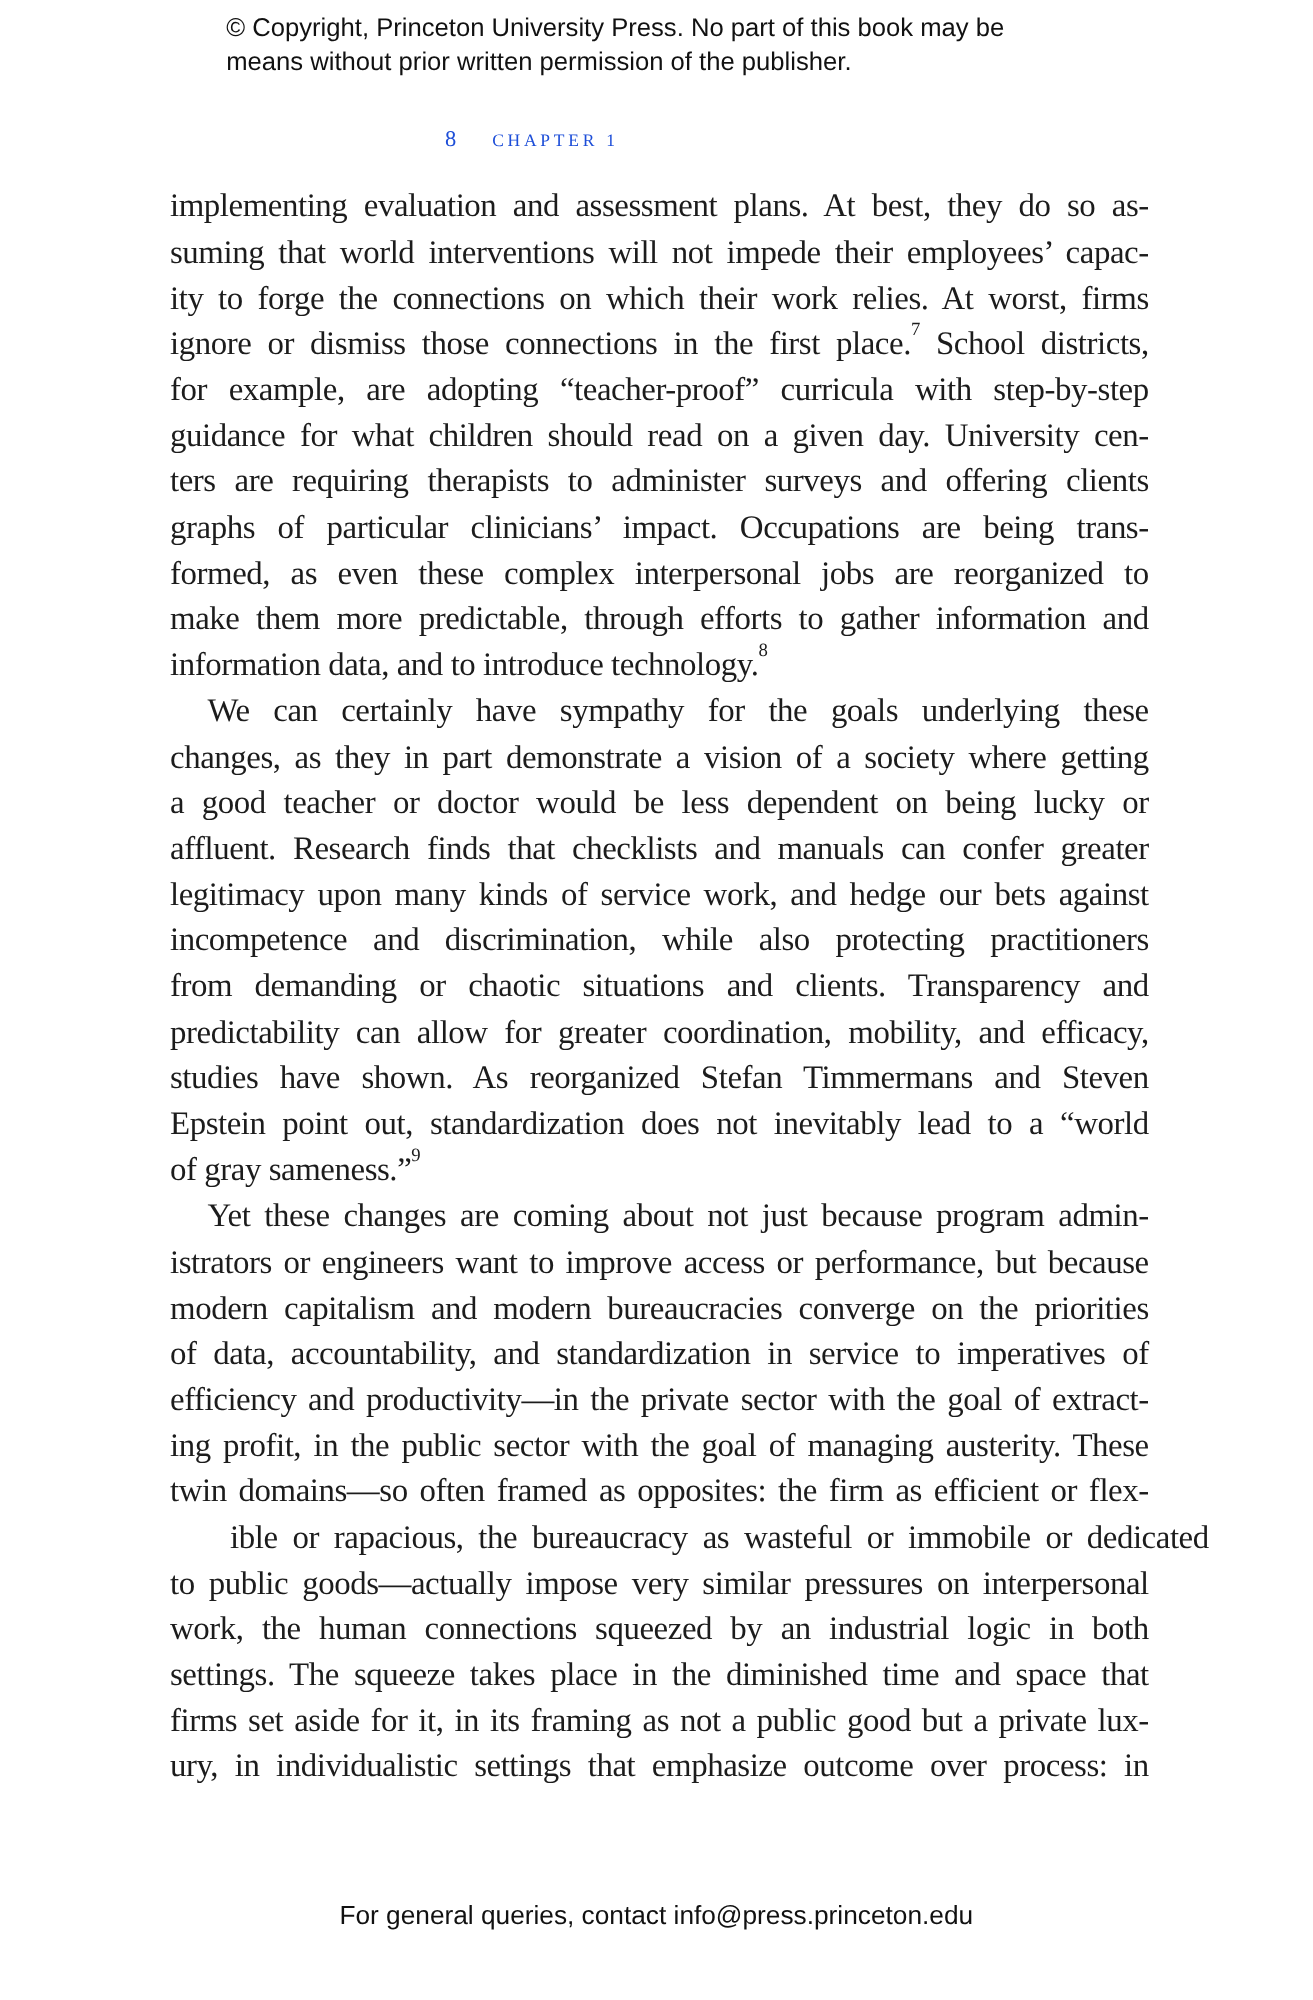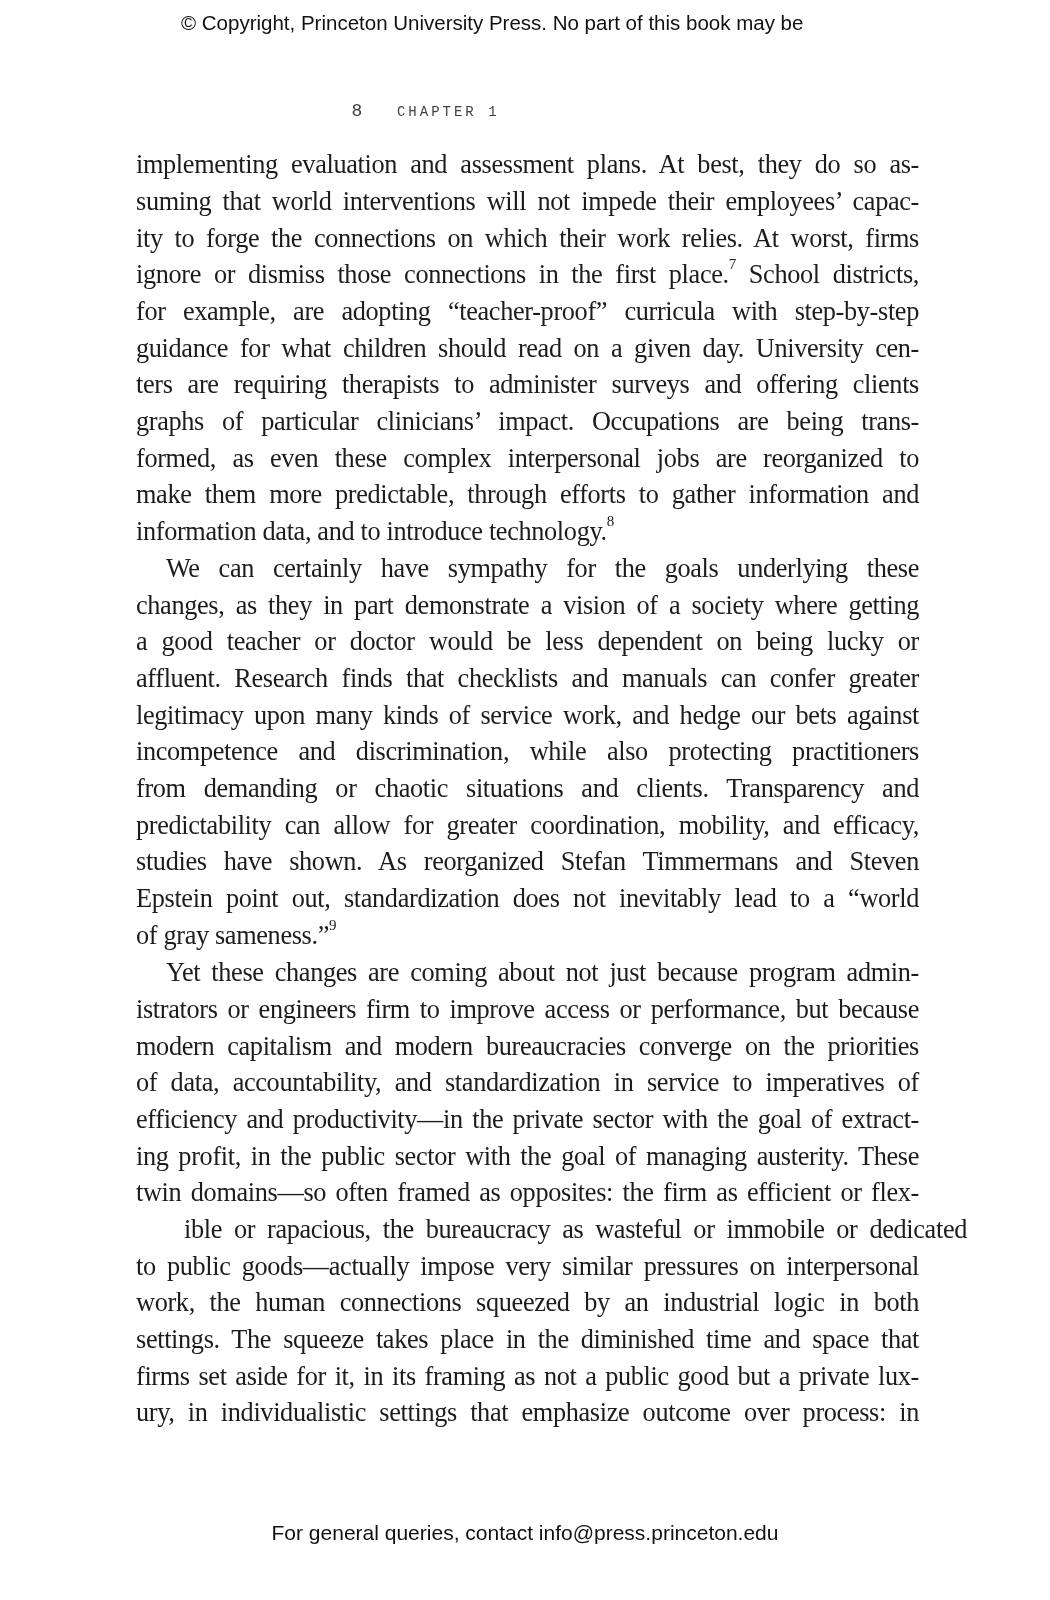--- a/index.html
+++ b/index.html
@@ -27,24 +27,24 @@
   .copyright .cl {
     display: block;
     white-space: nowrap;
   }
   .running-head {
     position: absolute;
     top: 101px;
     left: 0;
     width: 851px;
     text-align: center;
-    font-family: Liberation Mono, monospace;
+    font-family: Liberation Serif, serif;
     font-size: 17px;
     letter-spacing: 2.5px;
-    color: #404040;
+    color: #1d4ed8;
   }
   .running-head .pg {
     margin-right: 22px;
     letter-spacing: 0;
     font-size: 18px;
   }
   .running-head .ch {
     font-size: 14px;
     letter-spacing: 3px;
   }
@@ -91,20 +91,21 @@
     font-family: "Liberation Sans", sans-serif;
     font-size: 21px;
     color: #111111;
   }
 </style>
 </head>
 <body>
 
 <div class="copyright">
   <span class="cl">© Copyright, Princeton University Press. No part of this book may be</span>
+  <span class="cl">means without prior written permission of the publisher.</span>
 </div>
 
 <div class="running-head">
   <span class="pg">8</span>
   <span class="ch">CHAPTER 1</span>
 </div>
 
 <div class="body-text" id="body-text">
     <div class="line" style="top: 0px;"><span>implementing evaluation and assessment plans. At best, they do so as-</span></div>
     <div class="line" style="top: 37px;"><span>suming that world interventions will not impede their employees’ capac-</span></div>
@@ -122,21 +123,21 @@
     <div class="line" style="top: 477px;"><span>a good teacher or doctor would be less dependent on being lucky or</span></div>
     <div class="line" style="top: 514px;"><span>affluent. Research finds that checklists and manuals can confer greater</span></div>
     <div class="line" style="top: 551px;"><span>legitimacy upon many kinds of service work, and hedge our bets against</span></div>
     <div class="line" style="top: 587px;"><span>incompetence and discrimination, while also protecting practitioners</span></div>
     <div class="line" style="top: 624px;"><span>from demanding or chaotic situations and clients. Transparency and</span></div>
     <div class="line" style="top: 661px;"><span>predictability can allow for greater coordination, mobility, and efficacy,</span></div>
     <div class="line" style="top: 697px;"><span>studies have shown. As reorganized Stefan Timmermans and Steven</span></div>
     <div class="line" style="top: 734px;"><span>Epstein point out, standardization does not inevitably lead to a “world</span></div>
     <div class="line last" style="top: 771px;"><span>of gray sameness.”</span><sup>9</sup></div>
     <div class="line indent" style="top: 808px;"><span>Yet these changes are coming about not just because program admin-</span></div>
-    <div class="line" style="top: 845px;"><span>istrators or engineers firm to improve access or performance, but because</span></div>
+    <div class="line" style="top: 845px;"><span>istrators or engineers want to improve access or performance, but because</span></div>
     <div class="line" style="top: 882px;"><span>modern capitalism and modern bureaucracies converge on the priorities</span></div>
     <div class="line" style="top: 918px;"><span>of data, accountability, and standardization in service to imperatives of</span></div>
     <div class="line" style="top: 955px;"><span>efficiency and productivity—in the private sector with the goal of extract-</span></div>
     <div class="line" style="top: 992px;"><span>ing profit, in the public sector with the goal of managing austerity. These</span></div>
     <div class="line" style="top: 1028px;"><span>twin domains—so often framed as opposites: the firm as efficient or flex-</span></div>
     <div class="line" style="top: 1065px; margin-left: 48px;"><span>ible or rapacious, the bureaucracy as wasteful or immobile or dedicated</span></div>
     <div class="line" style="top: 1102px;"><span>to public goods—actually impose very similar pressures on interpersonal</span></div>
     <div class="line" style="top: 1138px;"><span>work, the human connections squeezed by an industrial logic in both</span></div>
     <div class="line" style="top: 1175px;"><span>settings. The squeeze takes place in the diminished time and space that</span></div>
     <div class="line" style="top: 1212px;"><span>firms set aside for it, in its framing as not a public good but a private lux-</span></div>

